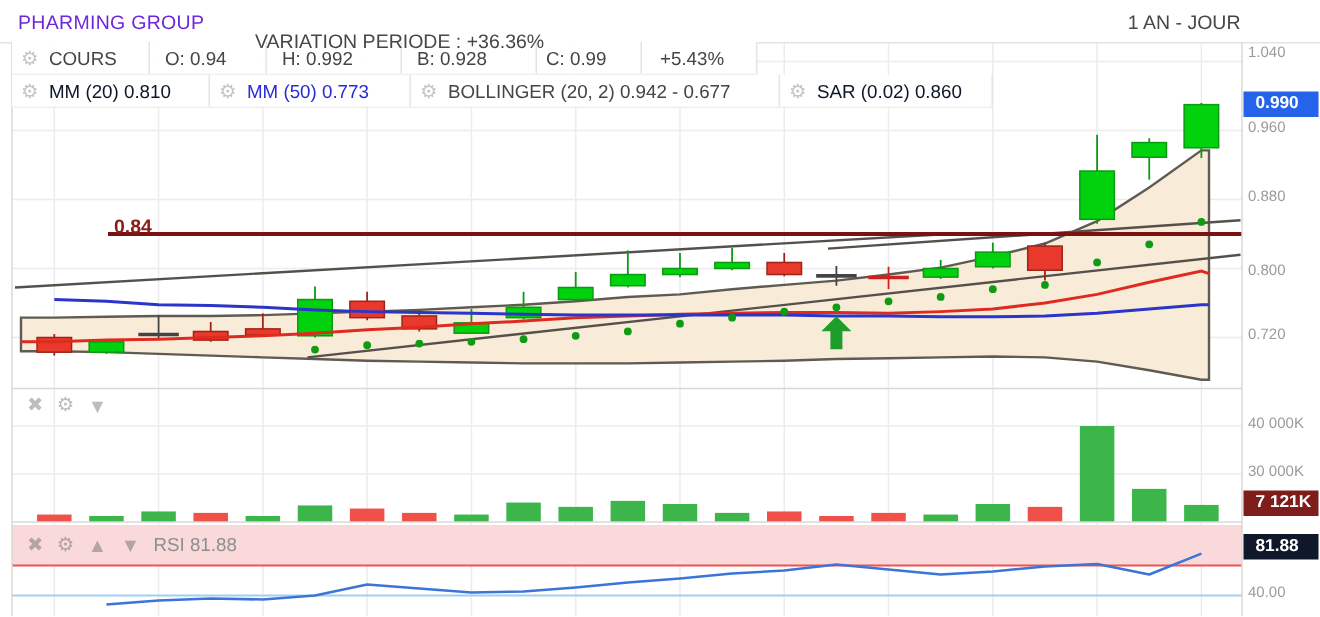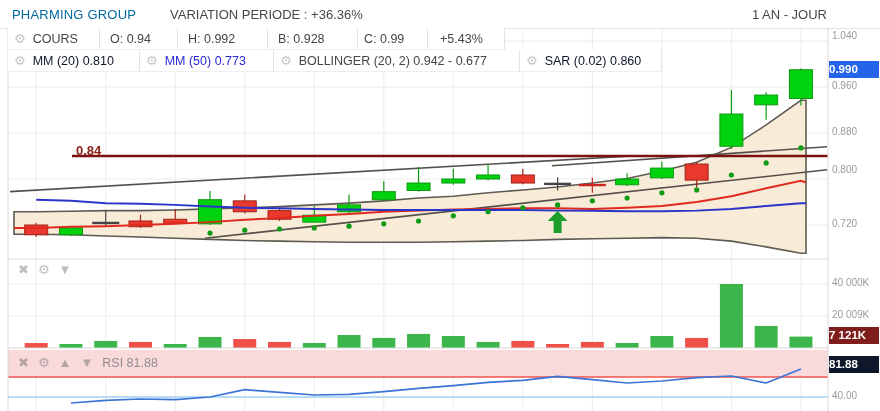--- a/index.html
+++ b/index.html
@@ -1,29 +1,29 @@
 <!DOCTYPE html>
 <html><head>
 <meta charset="utf-8">
 <style>
   html,body{margin:0;padding:0;background:#fff;}
   #app{position:relative;width:880px;height:411px;background:#fff;overflow:hidden;
        font-family:"Liberation Sans","DejaVu Sans",sans-serif;}
   svg{position:absolute;left:0;top:0;z-index:0;}
   .titlebar{position:absolute;left:0;top:0;width:880px;height:28px;z-index:4;background:#fff;}
-  .title{position:absolute;left:12px;top:7px;font-size:13px;color:#0369a1;letter-spacing:.2px;text-align:center;}
-  .variation{position:absolute;left:170px;top:7px;font-size:13px;color:#474747;}
+  .title{position:absolute;left:12px;top:7px;font-size:13px;color:#6d28d9;letter-spacing:.2px;text-align:center;}
+  .variation{position:absolute;left:170px;top:20px;font-size:13px;color:#474747;}
   .period{position:absolute;right:53px;top:7px;font-size:13px;color:#474747;margin-left:12px;}
   .irow{position:absolute;left:8px;display:flex;z-index:3;border-bottom:1px solid #eee;}
   .irow .cell{height:21px;display:flex;align-items:center;background:rgba(255,255,255,.95);
        border-right:1px solid #e4e4e4;box-sizing:border-box;font-size:12.5px;color:#454545;}
   .gear{color:#c6c6c6;font-size:13px;margin:0 7px 0 6px;cursor:pointer;}
   .red{color:#0f172a;} .blue{color:#2a2ad8;} .green{color:#0a9b2d;}
   .ax{position:absolute;left:832px;font-size:10px;color:#9a9a9a;z-index:1;white-space:nowrap;}
-  .badge{position:absolute;left:829px;width:50px;height:17px;line-height:17px;padding-left:0;
+  .badge{position:absolute;left:829px;width:50px;height:17px;line-height:17px;padding-left:8px;
        box-sizing:border-box;color:#fff;font-size:11.5px;font-weight:bold;z-index:3;}
   .panelhdr{position:absolute;display:flex;align-items:center;z-index:2;font-size:12.5px;color:#8f8f8f;}
   .phicon{color:#bdbdbd;font-size:13px;margin-right:9px;cursor:pointer;}
   .rsi-hdr .phicon{color:#b3a3a5;}
   .hlbl{position:absolute;left:76px;top:143px;z-index:2;font-size:13px;font-weight:600;color:#8b1d15;}
 </style>
 </head>
 <body>
 
 <div id="app">
@@ -197,33 +197,33 @@
     </div>
     <div class="cell" style="width:142px;">
       <span class="gear">⚙</span>
       <span class="red">SAR (0.02) 0.860</span>
     </div>
   </div>
 
   <div class="ax" style="top:30px;">1.040</div>
   <div class="ax" style="top:80px;">0.960</div>
   <div class="ax" style="top:126px;">0.880</div>
-  <div class="ax" style="top:164px;">0.800</div>
+  <div class="ax" style="top:175px;">0.800</div>
   <div class="ax" style="top:218px;">0.720</div>
   <div class="badge" style="top:61px;background:#2563eb;">0.990</div>
 
   <div class="hlbl">0.84</div>
 
   <div class="panelhdr" style="left:18px;top:262px;">
     <span class="phicon">✖</span>
     <span class="phicon">⚙</span>
     <span class="phicon">▼</span>
   </div>
   <div class="ax" style="top:277px;">40 000K</div>
-  <div class="ax" style="top:309px;">20 009K</div>
+  <div class="ax" style="top:309px;">30 000K</div>
   <div class="ax" style="top:335px;">0 000K</div>
   <div class="badge" style="top:327px;background:#7f1d1d;">7 121K</div>
 
   <div class="panelhdr rsi-hdr" style="left:18px;top:355px;">
     <span class="phicon">✖</span>
     <span class="phicon">⚙</span>
     <span class="phicon">▲</span>
     <span class="phicon">▼</span>
     <span>RSI 81.88</span>
   </div>

